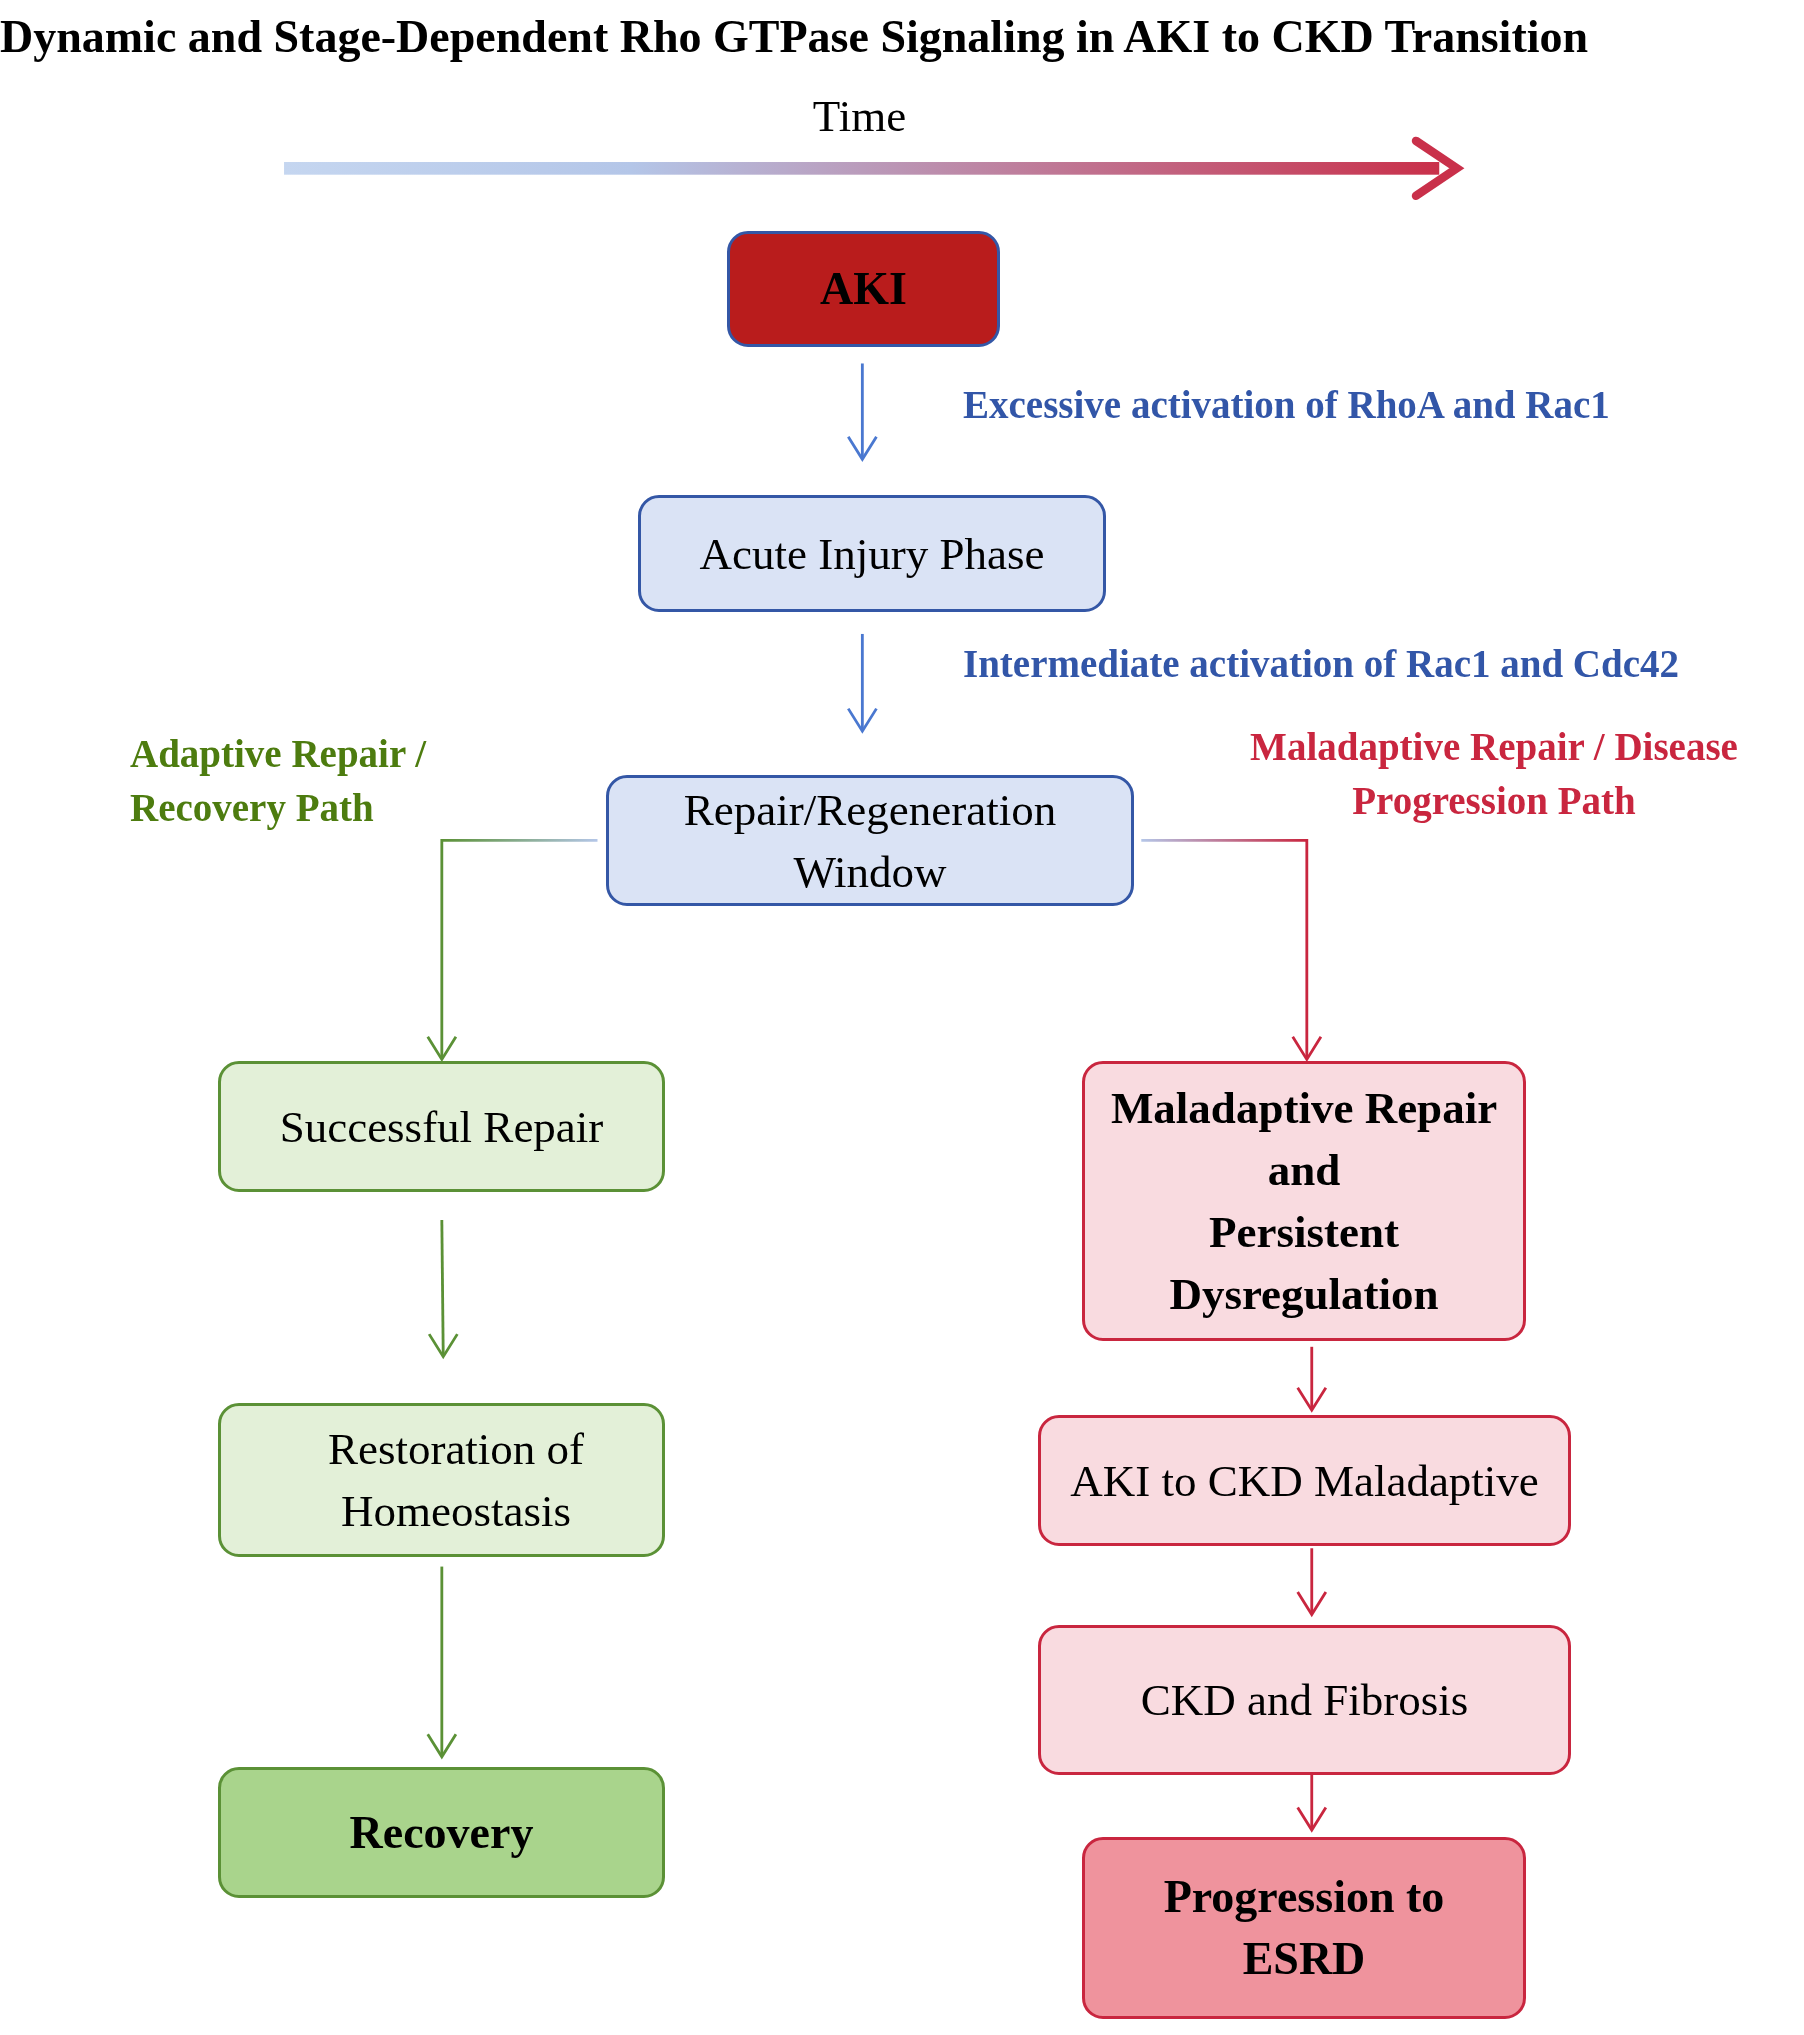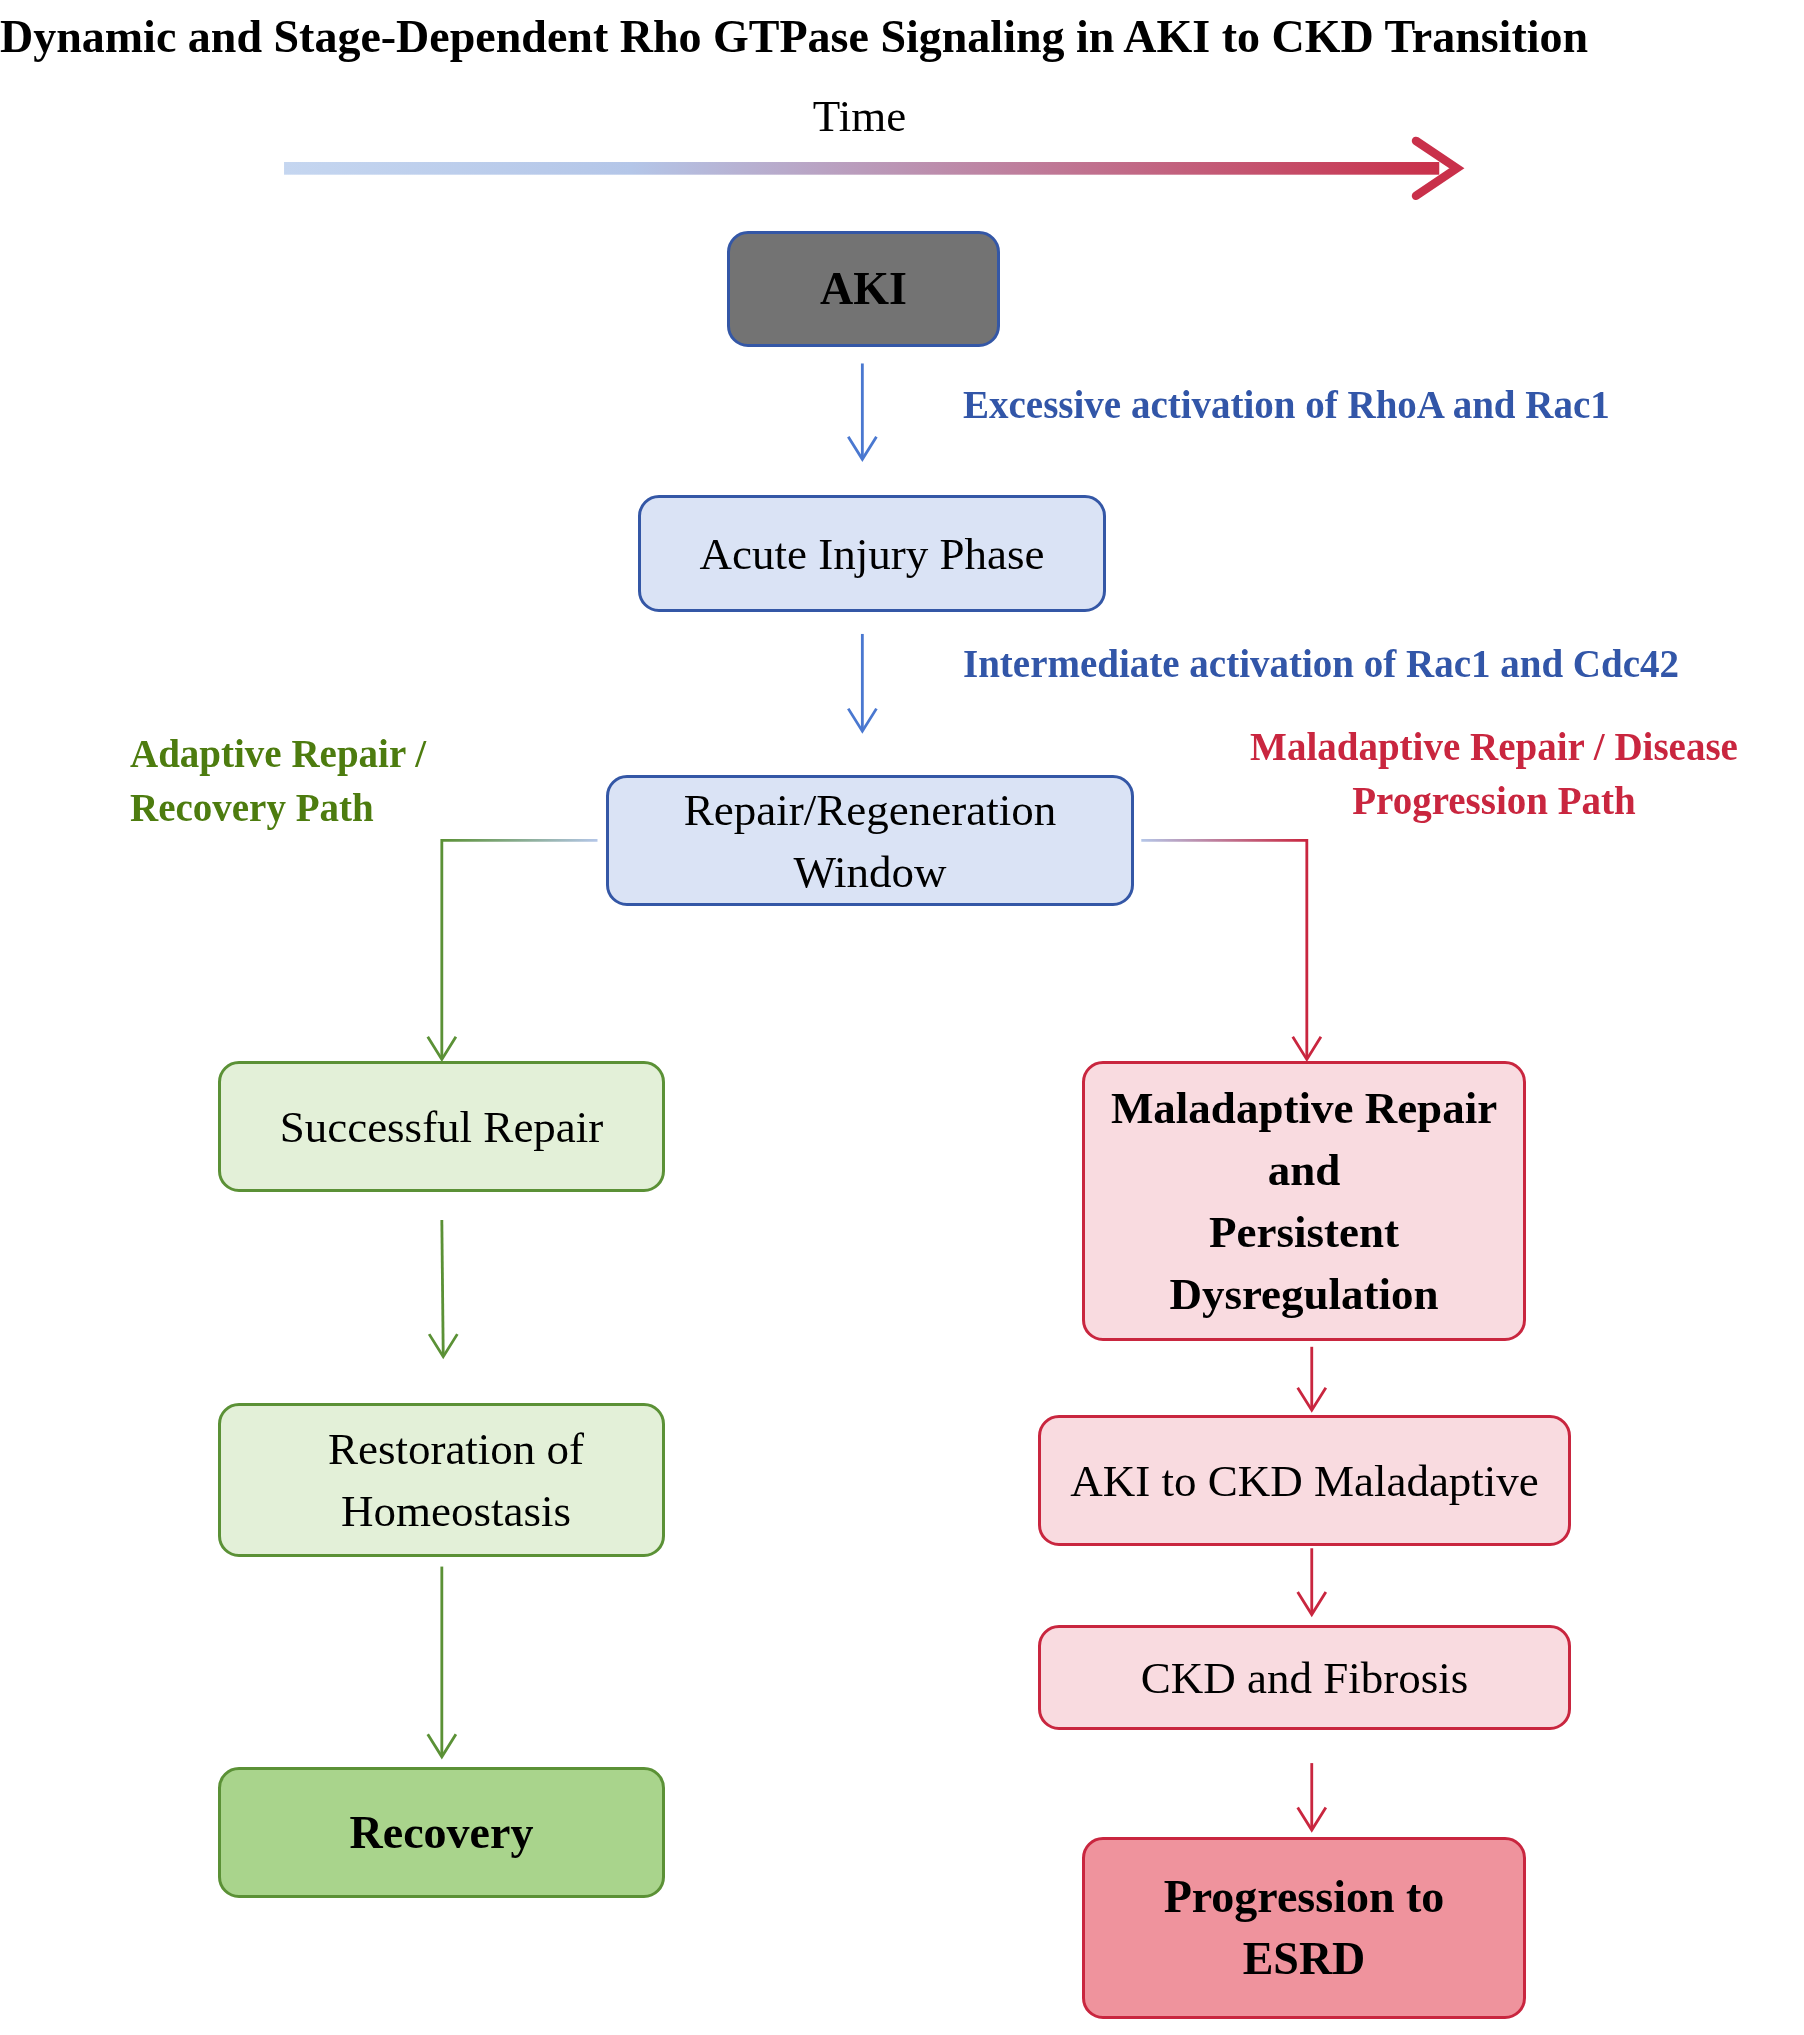--- a/index.html
+++ b/index.html
@@ -1,21 +1,21 @@
 <!DOCTYPE html>
 <html style="font-size:11.3px"><head>
 <meta charset="utf-8">
 <style>
 html,body{margin:0;padding:0;background:#fff;}
 body{width:1805px;height:2035px;position:relative;overflow:hidden;font-family:"Liberation Serif","DejaVu Serif",serif;color:#000;}
 .abs{position:absolute;}
 .title{left:0;width:1805px;top:10px;font-weight:bold;font-size:46px;white-space:nowrap;}
 .time{left:775px;width:169px;top:90px;text-align:center;font-size:45px;}
 .box{position:absolute;box-sizing:border-box;border-radius:21px;display:flex;align-items:center;justify-content:center;text-align:center;font-size:45px;line-height:62px;white-space:pre-line;}
-.blue-dark{background:#737373;border:3.5px solid #3457a6;font-weight:bold;}
+.blue-dark{background:#b91c1c;border:3.5px solid #3457a6;font-weight:bold;}
 .blue-light{background:#dae3f5;border:3.5px solid #3457a6;}
 .green-light{background:#e3f0d8;border:3.5px solid #5b9136;}
 .green-dark{background:#a9d48c;border:3.5px solid #5b9136;font-weight:bold;}
 .red-light{background:#f9dbe0;border:3.5px solid #c9263f;}
 .red-dark{background:#ef939d;border:3.5px solid #c9263f;font-weight:bold;}
 .lbl{position:absolute;font-weight:bold;font-size:39px;line-height:54px;white-space:pre-line;}
 .lbl-blue{color:#3256a8;}
 .lbl-green{color:#4d7c0f;text-align:left;margin-top:8px;}
 .lbl-red{color:#c9263f;text-align:center;}
 svg.overlay{position:absolute;left:0;top:0;}
@@ -91,16 +91,16 @@
 <div class="box green-light" style="left:218px;top:1061px;width:447px;height:131px;">Successful Repair</div>
 <div class="box green-light" style="left:218px;top:1403px;width:447px;height:154px;padding-left:29px;">Restoration of
 Homeostasis</div>
 <div class="box green-dark" style="left:218px;top:1767px;width:447px;height:131px;font-size:46px;">Recovery</div>
 
 <div class="box red-light" style="left:1082px;top:1061px;width:444px;height:280px;font-weight:bold;">Maladaptive Repair
 and
 Persistent
 Dysregulation</div>
 <div class="box red-light" style="left:1038px;top:1415px;width:533px;height:131px;">AKI to CKD Maladaptive</div>
-<div class="box red-light" style="left:1038px;top:1625px;width:533px;height:105px;">CKD and Fibrosis</div>
+<div class="box red-light" style="left:1038px;top:1625px;width:533px;height:150px;">CKD and Fibrosis</div>
 <div class="box red-dark" style="left:1082px;top:1837px;width:444px;height:182px;font-size:46px;">Progression to
 ESRD</div>
 
 
 </body></html>

